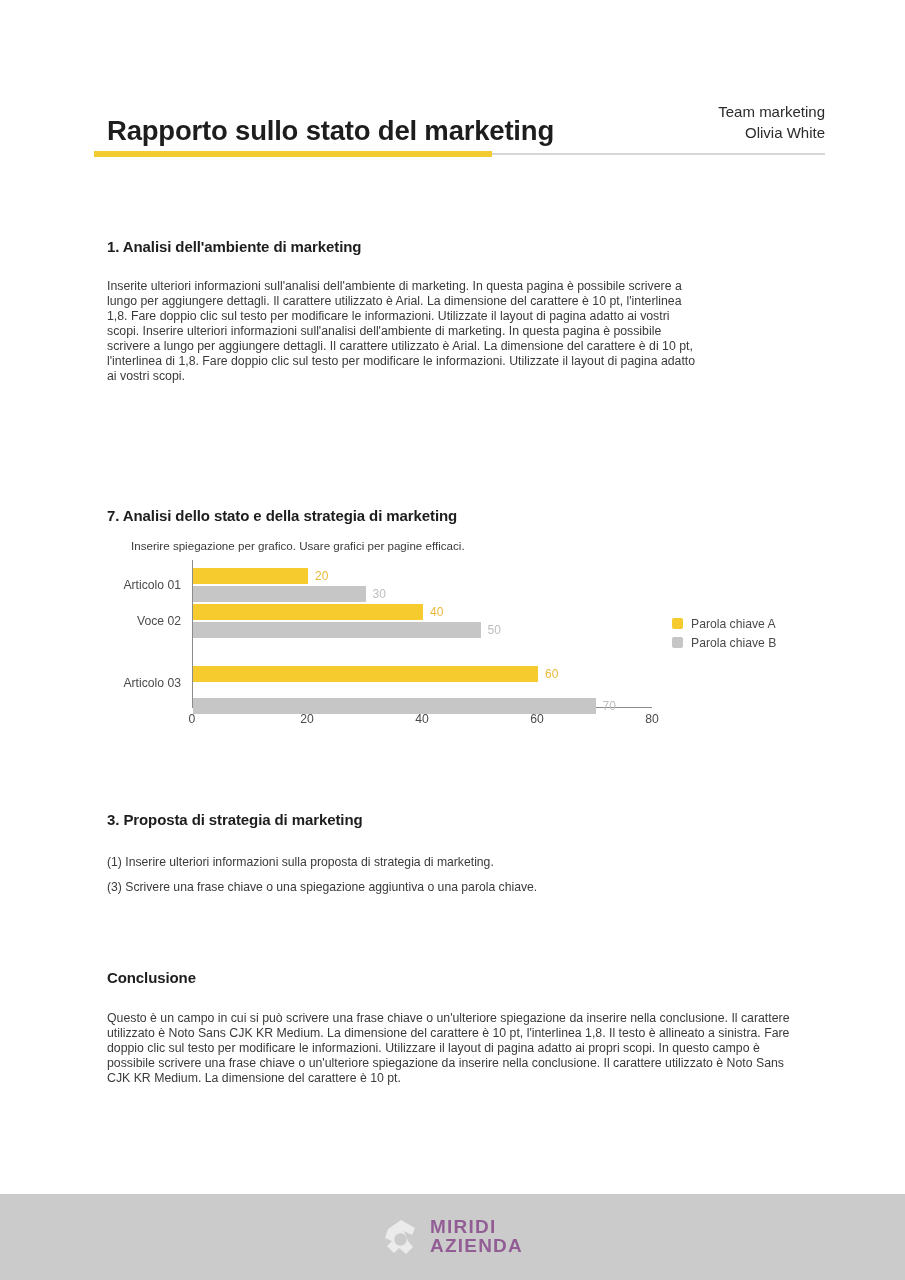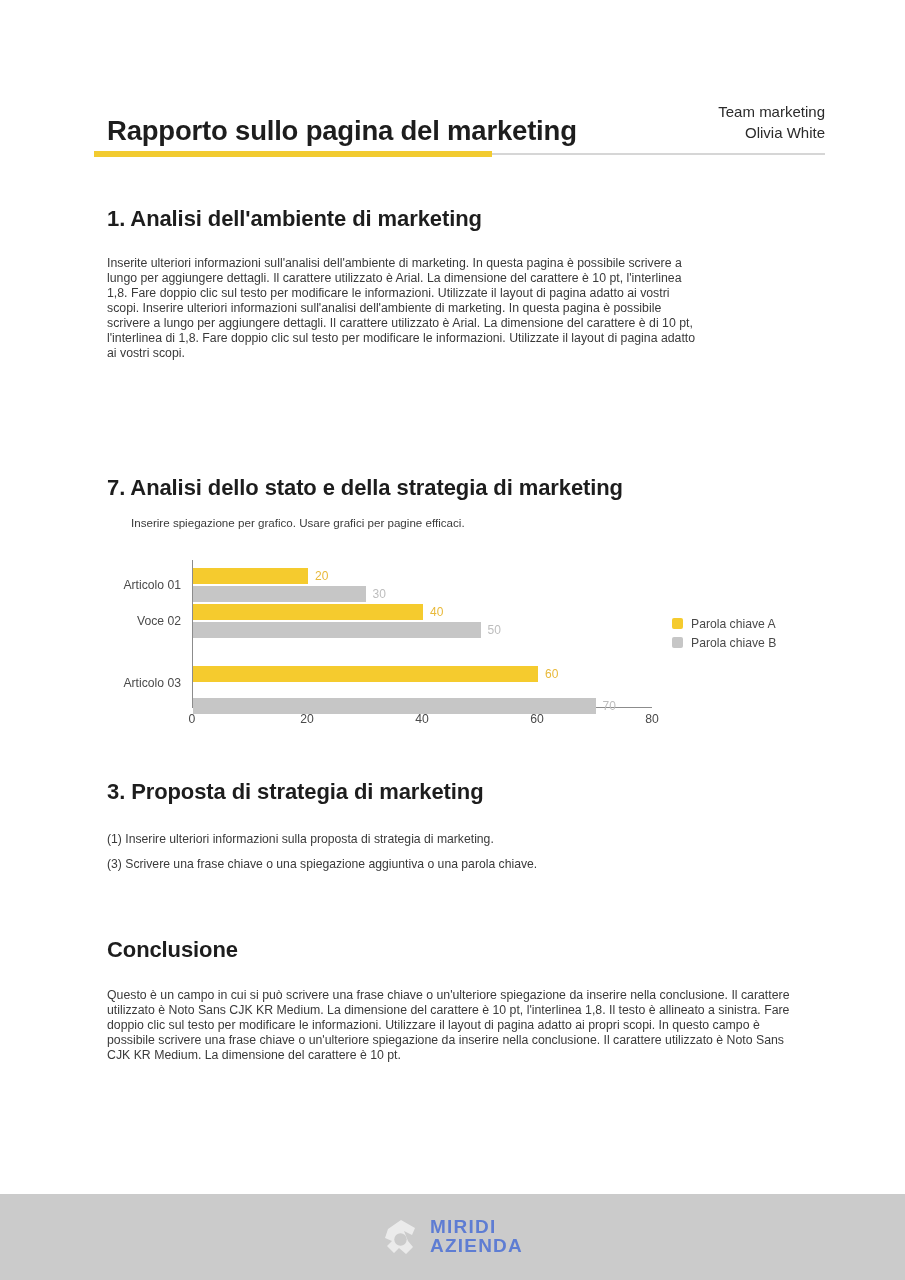--- a/index.html
+++ b/index.html
@@ -70,24 +70,25 @@
   .rule-rest {
     position: absolute;
     left: 398px;
     top: 2px;
     width: 333px;
     height: 2px;
     background: #d6d6d6;
   }
 
   .h2 {
-    font-size: 22px;
+    font-size: 15px;
     font-weight: bold;
     color: #1d1d1d;
     letter-spacing: -0.1px;
+    margin-top: 32px;
   }
   .body-text {
     font-size: 12.3px;
     color: #3a3a3a;
     line-height: 15px;
     text-align: left;
   }
   .caption {
     font-size: 11.6px;
     color: #3a3a3a;
@@ -228,33 +229,33 @@
   .logo {
     display: flex;
     align-items: center;
     gap: 10px;
     opacity: 0.62;
   }
   .logo-mark { width: 38px; height: 40px; flex: 0 0 auto; }
   .logo-text {
     font-size: 19px;
     font-weight: bold;
-    color: #1d4ed8;
+    color: #701a75;
     line-height: 0.98;
     letter-spacing: 1.2px;
   }
 </style>
 </head>
 <body>
 
 <div class="page">
 
   <div class="header">
     <div class="header-row">
-      <div class="doc-title">Rapporto sullo pagina del marketing</div>
+      <div class="doc-title">Rapporto sullo stato del marketing</div>
       <div class="byline">
         <div>Team marketing</div>
         <div>Olivia White</div>
       </div>
     </div>
     <div class="rule">
       <div class="rule-accent"></div>
       <div class="rule-rest"></div>
     </div>
   </div>

